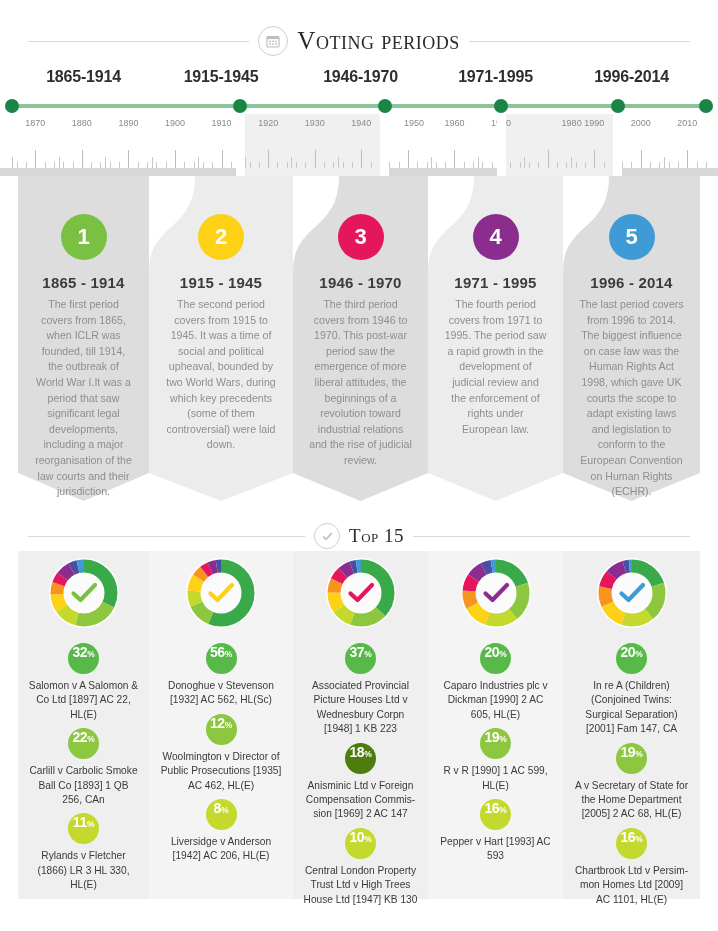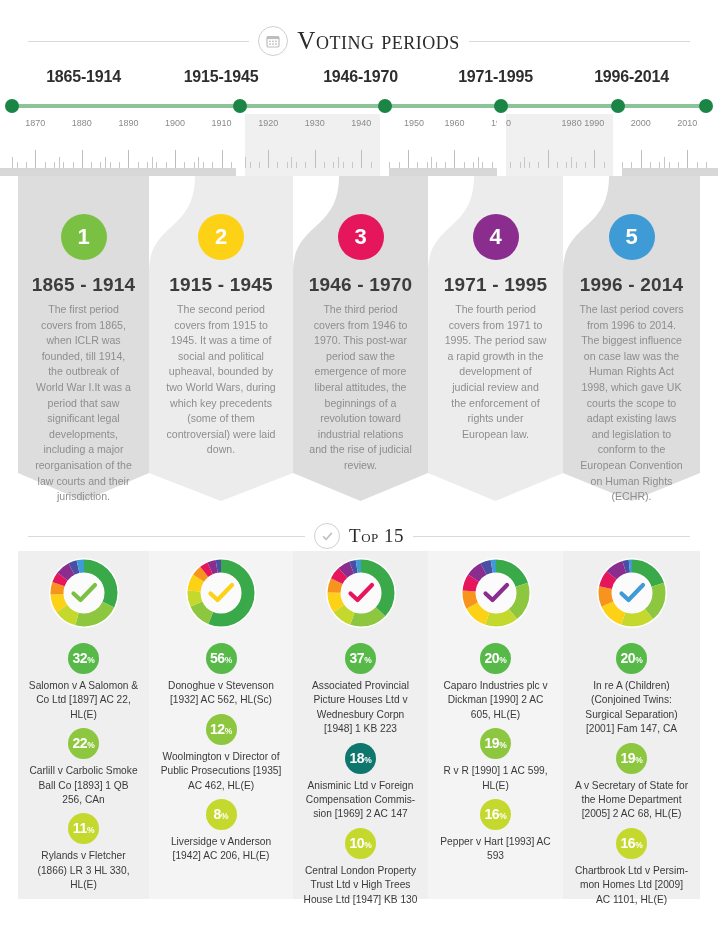--- a/index.html
+++ b/index.html
@@ -124,21 +124,21 @@
     padding-top:38px;
     box-sizing:border-box;
   }
   .panel .num{
     width:46px;height:46px;border-radius:50%;
     margin:0 auto 14px auto;
     color:#fff;font-size:22px;font-weight:bold;
     line-height:46px;text-align:center;
   }
   .panel .prange{
-    font-size:19px;font-weight:bold;color:#3c3c3c;
+    font-size:15px;font-weight:bold;color:#3c3c3c;
     margin-bottom:6px;letter-spacing:.2px;
   }
   .panel .pdesc{
     font-size:10.6px;color:#8e8e8e;line-height:15.6px;
     padding:0 16px;
   }
 
   
   #top15{
     position:absolute;left:0;top:551px;width:718px;height:380px;
@@ -160,21 +160,21 @@
 
   .case{
     text-align:center;
     padding:0 10px;
     margin-top:6px;
   }
   .case .pct{
     width:31px;height:31px;border-radius:50%;
     margin:0 auto 5px auto;
     color:#fff;
-    line-height:31px;
+    line-height:18px;
     font-size:14px;font-weight:bold;
     letter-spacing:-.3px;
   }
   .case .pct .u{font-size:8.5px;font-weight:bold;}
   .case .cname{
     font-size:10.2px;color:#3a3a3a;line-height:14.4px;
   }
 
   
   #bottomstrip{
@@ -483,21 +483,21 @@
             <circle cx="36" cy="36" r="27" fill="none" stroke="#3e9bd6" stroke-width="13" stroke-dasharray="5.0893800988154645 169.64600329384882" stroke-dashoffset="-164.55662319503338" transform="rotate(-90 36 36)"></circle>
             <circle cx="36" cy="36" r="20" fill="#fbfbfb"></circle>
             <path d="M25.5,36.5 L32.5,43 L47,28" fill="none" stroke="#e6165c" stroke-width="4.2" stroke-linecap="round" stroke-linejoin="round"></path>
           </svg>
         </div>
         <div class="case">
           <div class="pct" style="background: rgb(86, 185, 72);"><span>37</span><span class="u">%</span></div>
           <div class="cname">Associated Provincial Picture Houses Ltd v Wednesbury Corpn [1948] 1 KB 223</div>
         </div>
         <div class="case">
-          <div class="pct" style="background: #0f766e;"><span>18</span><span class="u">%</span></div>
+          <div class="pct" style="background: #4d7c0f;"><span>18</span><span class="u">%</span></div>
           <div class="cname">Anisminic Ltd v Foreign Compensation Commis-sion [1969]  2 AC 147</div>
         </div>
         <div class="case">
           <div class="pct" style="background: rgb(196, 216, 46);"><span>10</span><span class="u">%</span></div>
           <div class="cname">Central London Property Trust Ltd v High Trees House Ltd [1947] KB 130</div>
         </div>
       </div>
     </div>
     <div class="t15col" style="left: 428px; width: 135px;">
       <div class="colbg" style="background: rgb(244, 244, 244);"></div>

